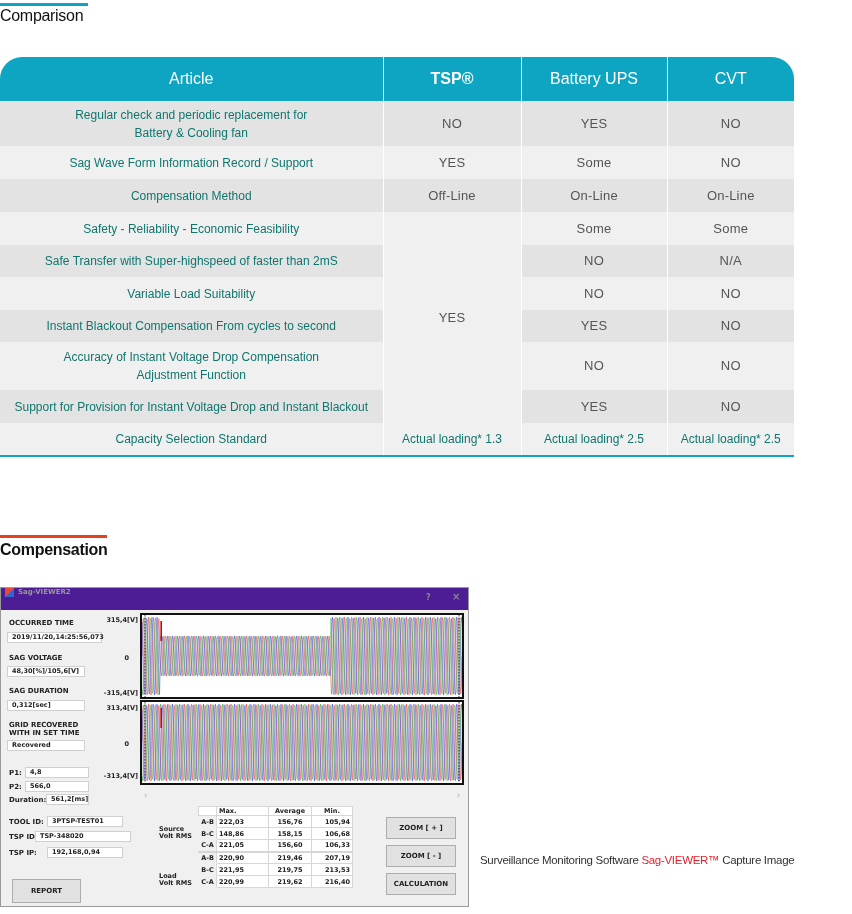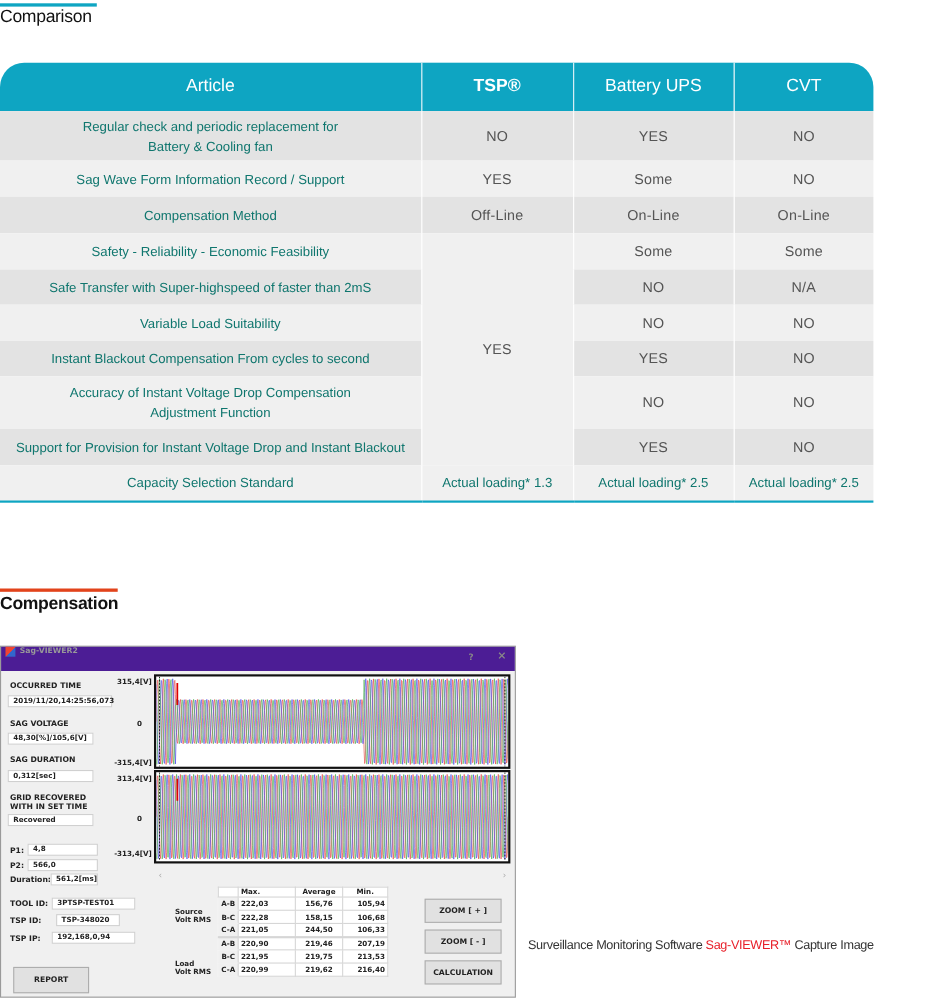--- a/index.html
+++ b/index.html
@@ -188,21 +188,21 @@
         <line x1="19.2" x2="19.2" y1="6" y2="26" stroke="#d00" stroke-width="1.6"></line>
       </svg>
   </div>
 
   <div class="arrow" style="left:143px;top:203px">‹</div>
   <div class="arrow" style="left:456px;top:203px">›</div>
 
   <div class="lbl" style="left:8px;top:230px">TOOL ID:</div>
   <div class="fld" style="left:46px;top:228px;width:76px">3PTSP-TEST01</div>
   <div class="lbl" style="left:8px;top:245px">TSP ID:</div>
-  <div class="fld" style="left:50px;top:243px;width:58px">TSP-348020</div>
+  <div class="fld" style="left:34px;top:243px;width:96px">TSP-348020</div>
   <div class="lbl" style="left:8px;top:261px">TSP IP:</div>
   <div class="fld" style="left:46px;top:259px;width:76px">192,168,0,94</div>
 
   <div class="btn" style="left:11px;top:291px;width:69px;height:24px">REPORT</div>
 
   <div class="grp" style="left:158px;top:238px">
       <div>Source</div>
       <div>Volt RMS</div>
     </div>
   <div class="grp" style="left:158px;top:285px">
@@ -221,28 +221,28 @@
     </tbody>
       <tbody id="rms-body">
         <tr>
           <td class="ph">A-B</td>
           <td class="num" style="text-align: left;">222,03</td>
           <td class="num" style="text-align: center;">156,76</td>
           <td class="num">105,94</td>
         </tr>
         <tr>
           <td class="ph">B-C</td>
-          <td class="num" style="text-align: left;">222,28</td>
+          <td class="num" style="text-align: left;">148,86</td>
           <td class="num" style="text-align: center;">158,15</td>
           <td class="num">106,68</td>
         </tr>
         <tr>
           <td class="ph">C-A</td>
           <td class="num" style="text-align: left;">221,05</td>
-          <td class="num" style="text-align: center;">244,50</td>
+          <td class="num" style="text-align: center;">156,60</td>
           <td class="num">106,33</td>
         </tr>
         <tr style="border-top: 2px solid rgb(214, 214, 214);">
           <td class="ph">A-B</td>
           <td class="num" style="text-align: left;">220,90</td>
           <td class="num" style="text-align: center;">219,46</td>
           <td class="num">207,19</td>
         </tr>
         <tr>
           <td class="ph">B-C</td>

